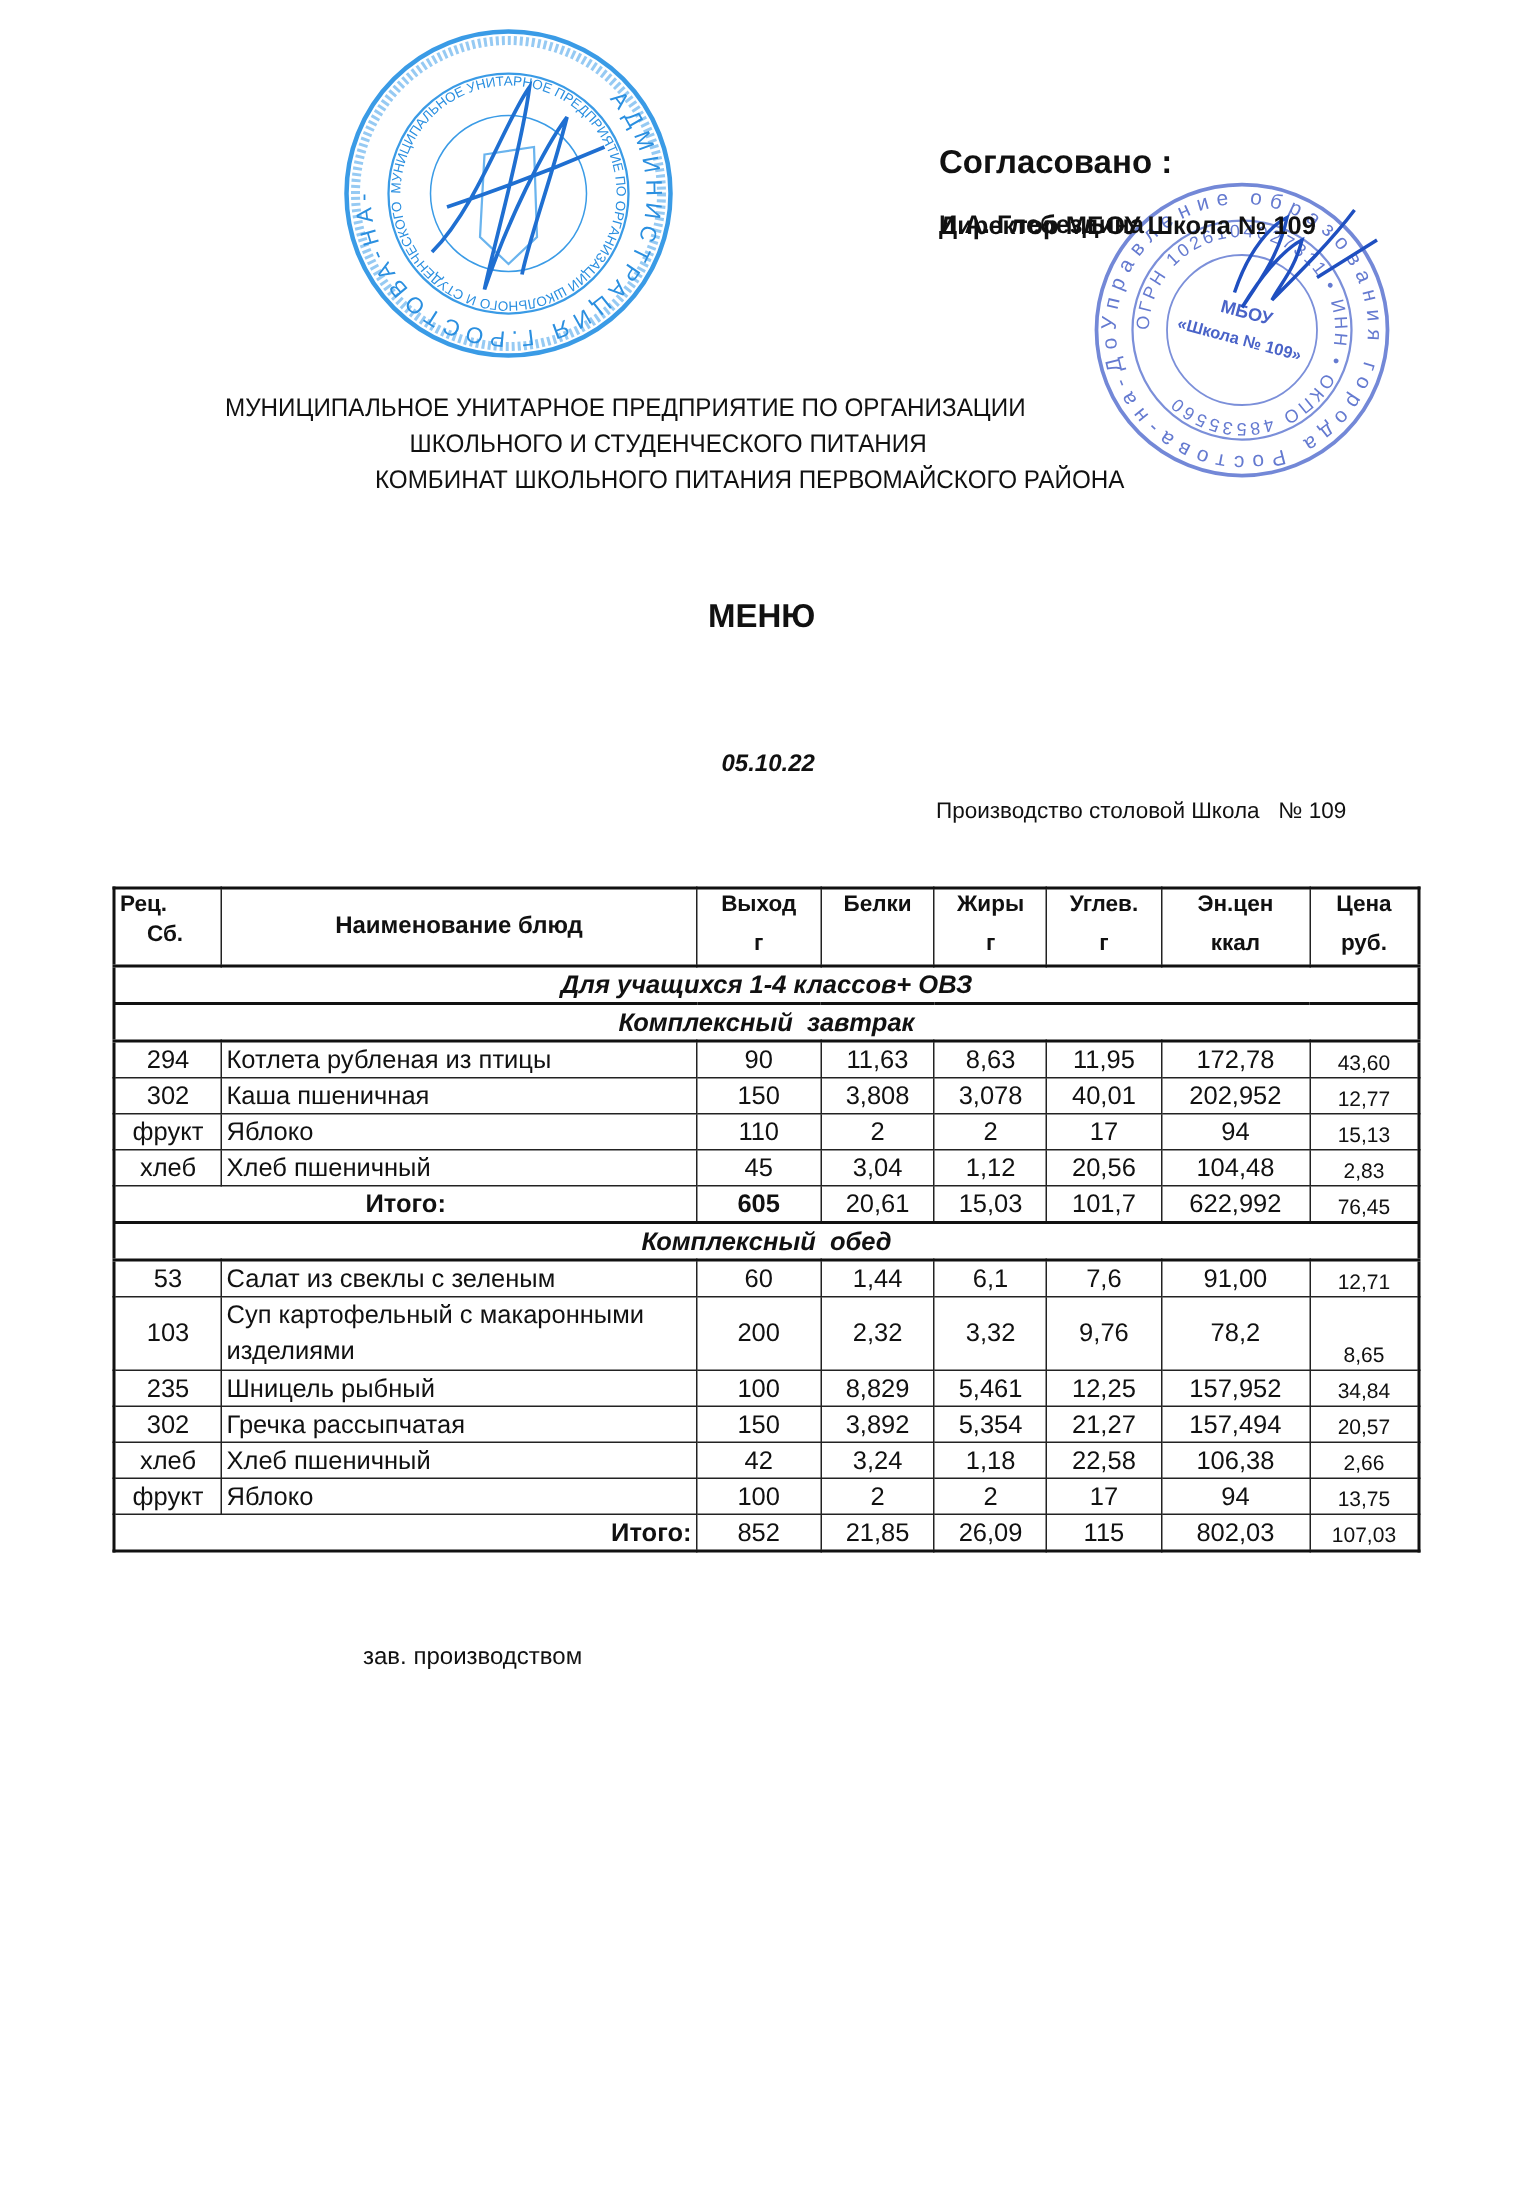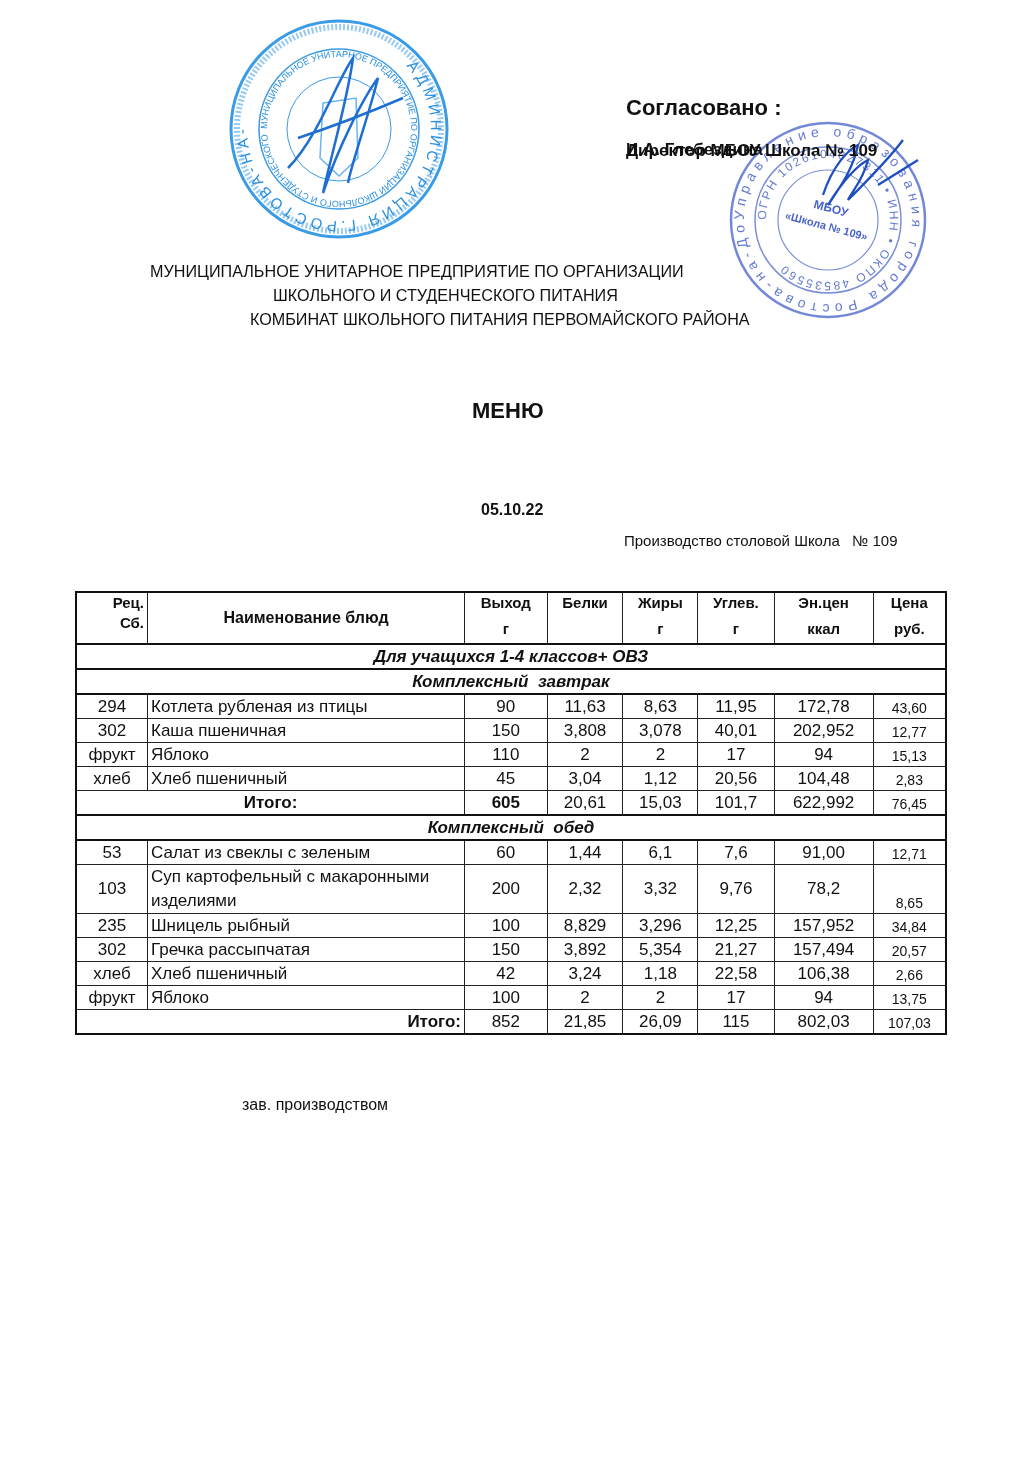--- a/index.html
+++ b/index.html
@@ -19,21 +19,21 @@
   .stamp-right { left:728px; top:120px; width:200px; height:200px; }
 
   
   .org { font-size:17px; font-family:"Liberation Sans", sans-serif; transform:scaleX(0.95); transform-origin:left; }
   .org.l1 { left:150px; top:262px; }
   .org.l2 { left:273px; top:286px; }
   .org.l3 { left:250px; top:310px; }
 
   .menu-title { left:472px; top:398px; font-size:22px; font-weight:bold; }
 
-  .date { left:481px; top:501px; font-size:16px; font-weight:bold; }
+  .date { left:481px; top:501px; font-size:16px; font-weight:bold;font-style:italic; }
   .production { left:624px; top:532px; font-size:15px; }
 
   
   table.menu { position:absolute; left:75px; top:591px; width:872px;
                border-collapse:collapse; font-size:17px;
                font-family:"Liberation Sans", sans-serif; }
   table.menu td, table.menu th { border:1px solid #222; padding:0 3px; height:23px; line-height:20px; }
   table.menu { border:2px solid #111; }
   th { font-weight:bold; font-size:15px; vertical-align:top; }
   .hdr-top { height:52px; }
@@ -106,21 +106,21 @@
 <div class="abs org l3">КОМБИНАТ ШКОЛЬНОГО ПИТАНИЯ ПЕРВОМАЙСКОГО  РАЙОНА</div>
 
 <div class="abs menu-title">МЕНЮ</div>
 
 <div class="abs date">05.10.22</div>
 <div class="abs production" style="white-space:pre;">Производство столовой Школа   № 109</div>
 
 <table class="menu">
   <thead>
     <tr class="hdr-top">
-      <th class="c-rec" style="text-align:right;">
+      <th class="c-rec" style="text-align:left;">
         <div>Рец.</div>
         <div style="padding-left:18px;">Сб.</div>
       </th>
       <th class="c-name" style="text-align:center;vertical-align:middle;font-size:16px;">Наименование блюд</th>
       <th class="c-num">
           <div>Выход</div>
           <div style="margin-top:6px">г</div>
         </th>
       <th class="c-num">
           <div>Белки</div>
@@ -220,21 +220,21 @@
         <td class="c-num">3,32</td>
         <td class="c-num">9,76</td>
         <td class="c-num">78,2</td>
         <td class="c-price">8,65</td>
       </tr>
       <tr>
         <td class="c-rec">235</td>
         <td class="c-name">Шницель рыбный</td>
         <td class="c-num">100</td>
         <td class="c-num">8,829</td>
-        <td class="c-num">3,296</td>
+        <td class="c-num">5,461</td>
         <td class="c-num">12,25</td>
         <td class="c-num">157,952</td>
         <td class="c-price">34,84</td>
       </tr>
       <tr>
         <td class="c-rec">302</td>
         <td class="c-name">Гречка рассыпчатая</td>
         <td class="c-num">150</td>
         <td class="c-num">3,892</td>
         <td class="c-num">5,354</td>

